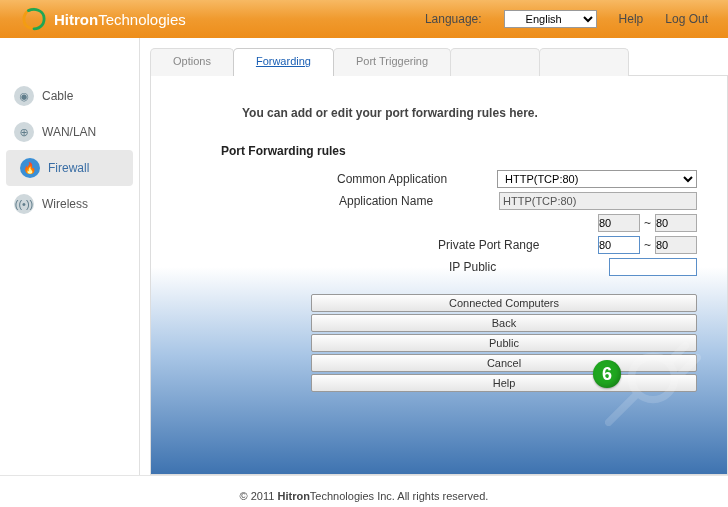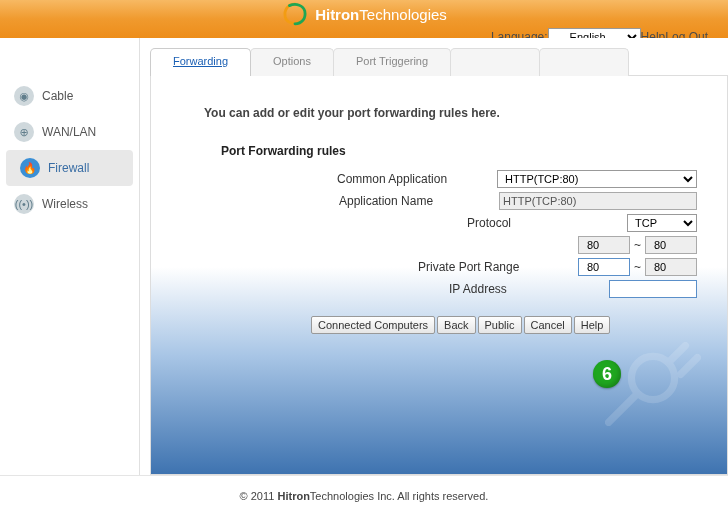--- a/index.html
+++ b/index.html
@@ -5,27 +5,26 @@
   * { box-sizing: border-box; margin: 0; padding: 0; }
   body { font-family: Arial, sans-serif; font-size: 12px; color: #333; width: 728px; height: 507px; overflow: hidden; background: #fff; }
   
   .header {
     height: 38px;
     background: linear-gradient(to bottom, #f7b963 0%, #f09a2e 50%, #ed8d1a 100%);
     display: flex;
     align-items: center;
     padding: 0 20px;
     color: #fff;
-    flex-direction: column;
   }
   .logo-wrap { display: flex; align-items: center; gap: 6px; }
   .logo-icon { width: 28px; height: 28px; }
   .logo-text { font-size: 15px; font-weight: bold; color: #fff; }
   .logo-text .light { font-weight: normal; }
-  .header-right { margin-left: auto; display: flex; align-items: center; gap: 0; color:#4a4a4a; }
+  .header-right { margin-left: auto; display: flex; align-items: center; gap: 22px; color:#4a4a4a; }
   .lang-select { font-size: 11px; padding: 1px 17px; background:#fff; border:1px solid #999;}
   .header-link { color: #4a4a4a; text-decoration: none; font-size: 12px; cursor: pointer; }
 
   .body-wrap { display: flex; height: calc(100% - 38px - 32px); }
   
   .sidebar { width: 140px; background: #fff; border-right: 1px solid #e0e0e0; padding-top: 40px; }
   .side-item {
     display: flex; align-items: center; gap: 8px;
     padding: 8px 10px 8px 14px; cursor: pointer;
     color: #555; font-size: 12px;
@@ -56,37 +55,37 @@
   
   .content {
     border:1px solid #ddd; border-top:none;
     margin: 0 0 0 10px;
     height: calc(100% - 38px);
     padding: 20px 30px 0 30px;
     background: linear-gradient(to bottom, #ffffff 0%, #ffffff 48%, #a9c6e6 70%, #3e73b0 100%);
     color:#333; font-size:12px;
     position:relative;
   }
-  .intro { margin: 10px 0 24px 23px; font-weight:bold; color:#444; }
+  .intro { margin: 10px 0 24px 61px; font-weight:bold; color:#444; }
   .section-title { font-weight:bold; margin: 0 0 12px 20px; color:#222;padding-left:20px;}
   .form { margin-left:30px; }
   .row { display:flex; align-items:center; margin-bottom:4px;justify-content:flex-end; }
   .row label { width:160px; color:#333; }
   .sel, .inp {
     border:1px solid #999; background:#fff; font-size:11px; padding:1px 3px; height:18px;
   }
   .sel-wide { width:200px; }
   .inp-name { width:198px; background:#eee; color:#555; border:1px solid #aaa; }
   .sel-proto { width:70px; }
-  .inp-port { width:52px; text-align:left; padding-left:8px; background:#eee; border:1px solid #aaa;}
+  .inp-port { width:42px; text-align:left; padding-left:0; background:#eee; border:1px solid #aaa;}
   .inp-port.white { background:#fff; border:1px solid #5a8fc9;}
   .tilde { margin:0 4px; }
   .inp-ip { width:88px; border:1px solid #5a8fc9; }
   
-  .btnrow { margin: 18px 0 0 130px; display:flex; gap:2px; }
+  .btnrow { margin: 18px 0 0 130px; display:flex; gap:2px;flex-direction:column; }
   .btn {
     border:1px solid #999; background:linear-gradient(#fefefe,#e6e6e6);
     padding:2px 6px; font-size:11px; cursor:pointer; color:#333;
     border-radius:2px;
   }
 
   .callout {
     position:absolute; width:28px; height:28px; border-radius:50%;
     background:#1fa61f; color:#fff; font-weight:bold; font-size:18px;
     display:flex; align-items:center; justify-content:center;
@@ -143,22 +142,22 @@
       <span>Firewall</span>
     </div>
     <div class="side-item">
       <span class="side-icon wifi">((•))</span>
       <span>Wireless</span>
     </div>
   </div>
 
   <div class="main">
     <div class="tabs">
+      <div class="tab">Options</div>
       <div class="tab active">Forwarding</div>
-      <div class="tab">Options</div>
       <div class="tab">Port Triggering</div>
       <div class="tab-short"></div>
       <div class="tab-short"></div>
       <div class="tab-spacer"></div>
     </div>
 
     <div class="content">
       <div class="intro">You can add or edit your port forwarding rules here.</div>
       <div class="section-title">Port Forwarding rules</div>
 
@@ -167,38 +166,32 @@
           <label>Common Application</label>
           <select class="sel sel-wide">
             <option>HTTP(TCP:80)</option>
           </select>
         </div>
         <div class="row">
           <label>Application Name</label>
           <input class="inp inp-name" value="HTTP(TCP:80)" style="">
         </div>
         <div class="row">
-          <label>Protocol</label>
-          <select class="sel sel-proto">
-            <option>TCP</option>
-          </select>
-        </div>
-        <div class="row">
           <input class="inp inp-port" value="80" style="">
           <span class="tilde">~</span>
           <input class="inp inp-port" value="80" style="">
         </div>
         <div class="row">
           <label>Private Port Range</label>
           <input class="inp inp-port white" value="80" style="">
           <span class="tilde">~</span>
           <input class="inp inp-port" value="80" style="">
         </div>
         <div class="row">
-          <label>IP Address</label>
+          <label>IP Public</label>
           <input class="inp inp-ip" value="" style="">
         </div>
       </div>
 
       <div class="btnrow">
         <button class="btn">Connected Computers</button>
         <button class="btn">Back</button>
         <button class="btn">Public</button>
         <button class="btn">Cancel</button>
         <button class="btn">Help</button>

